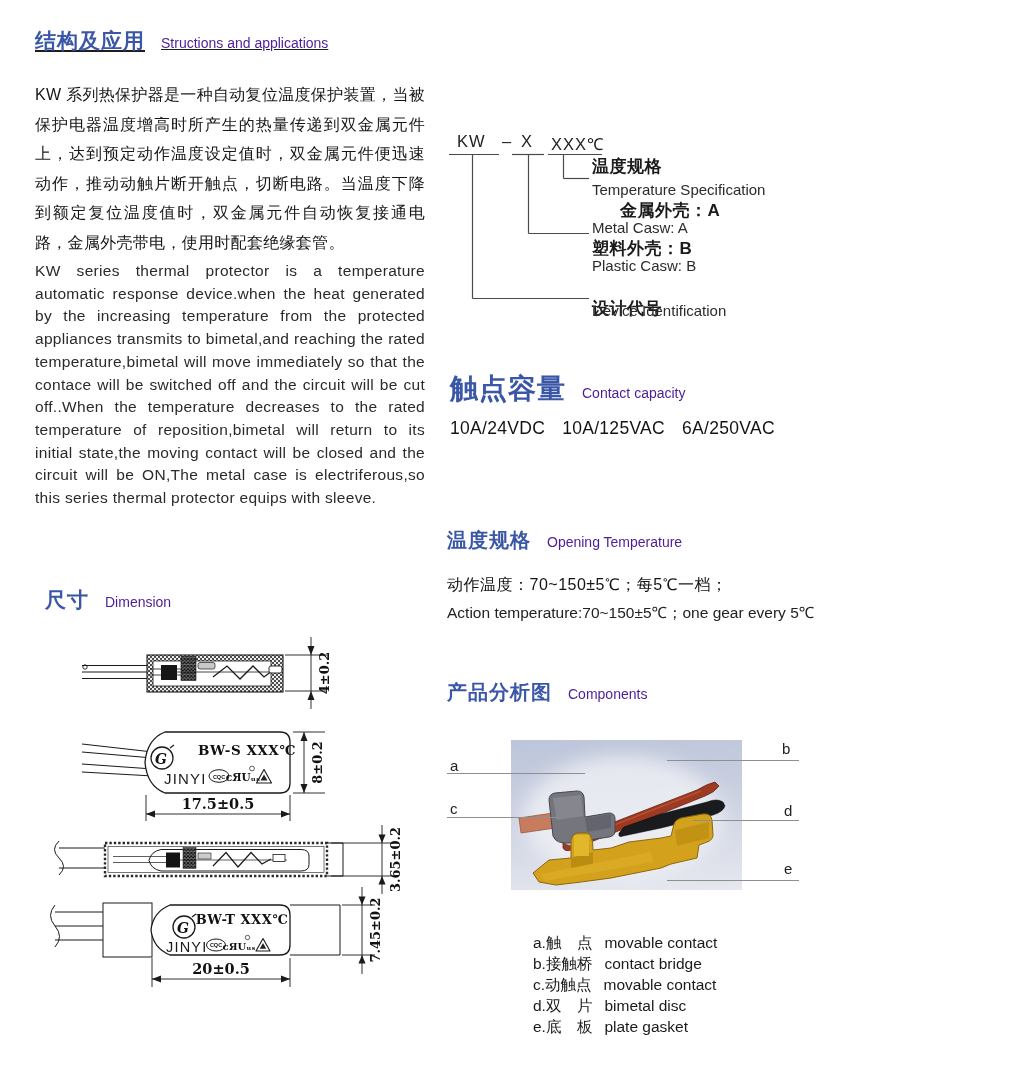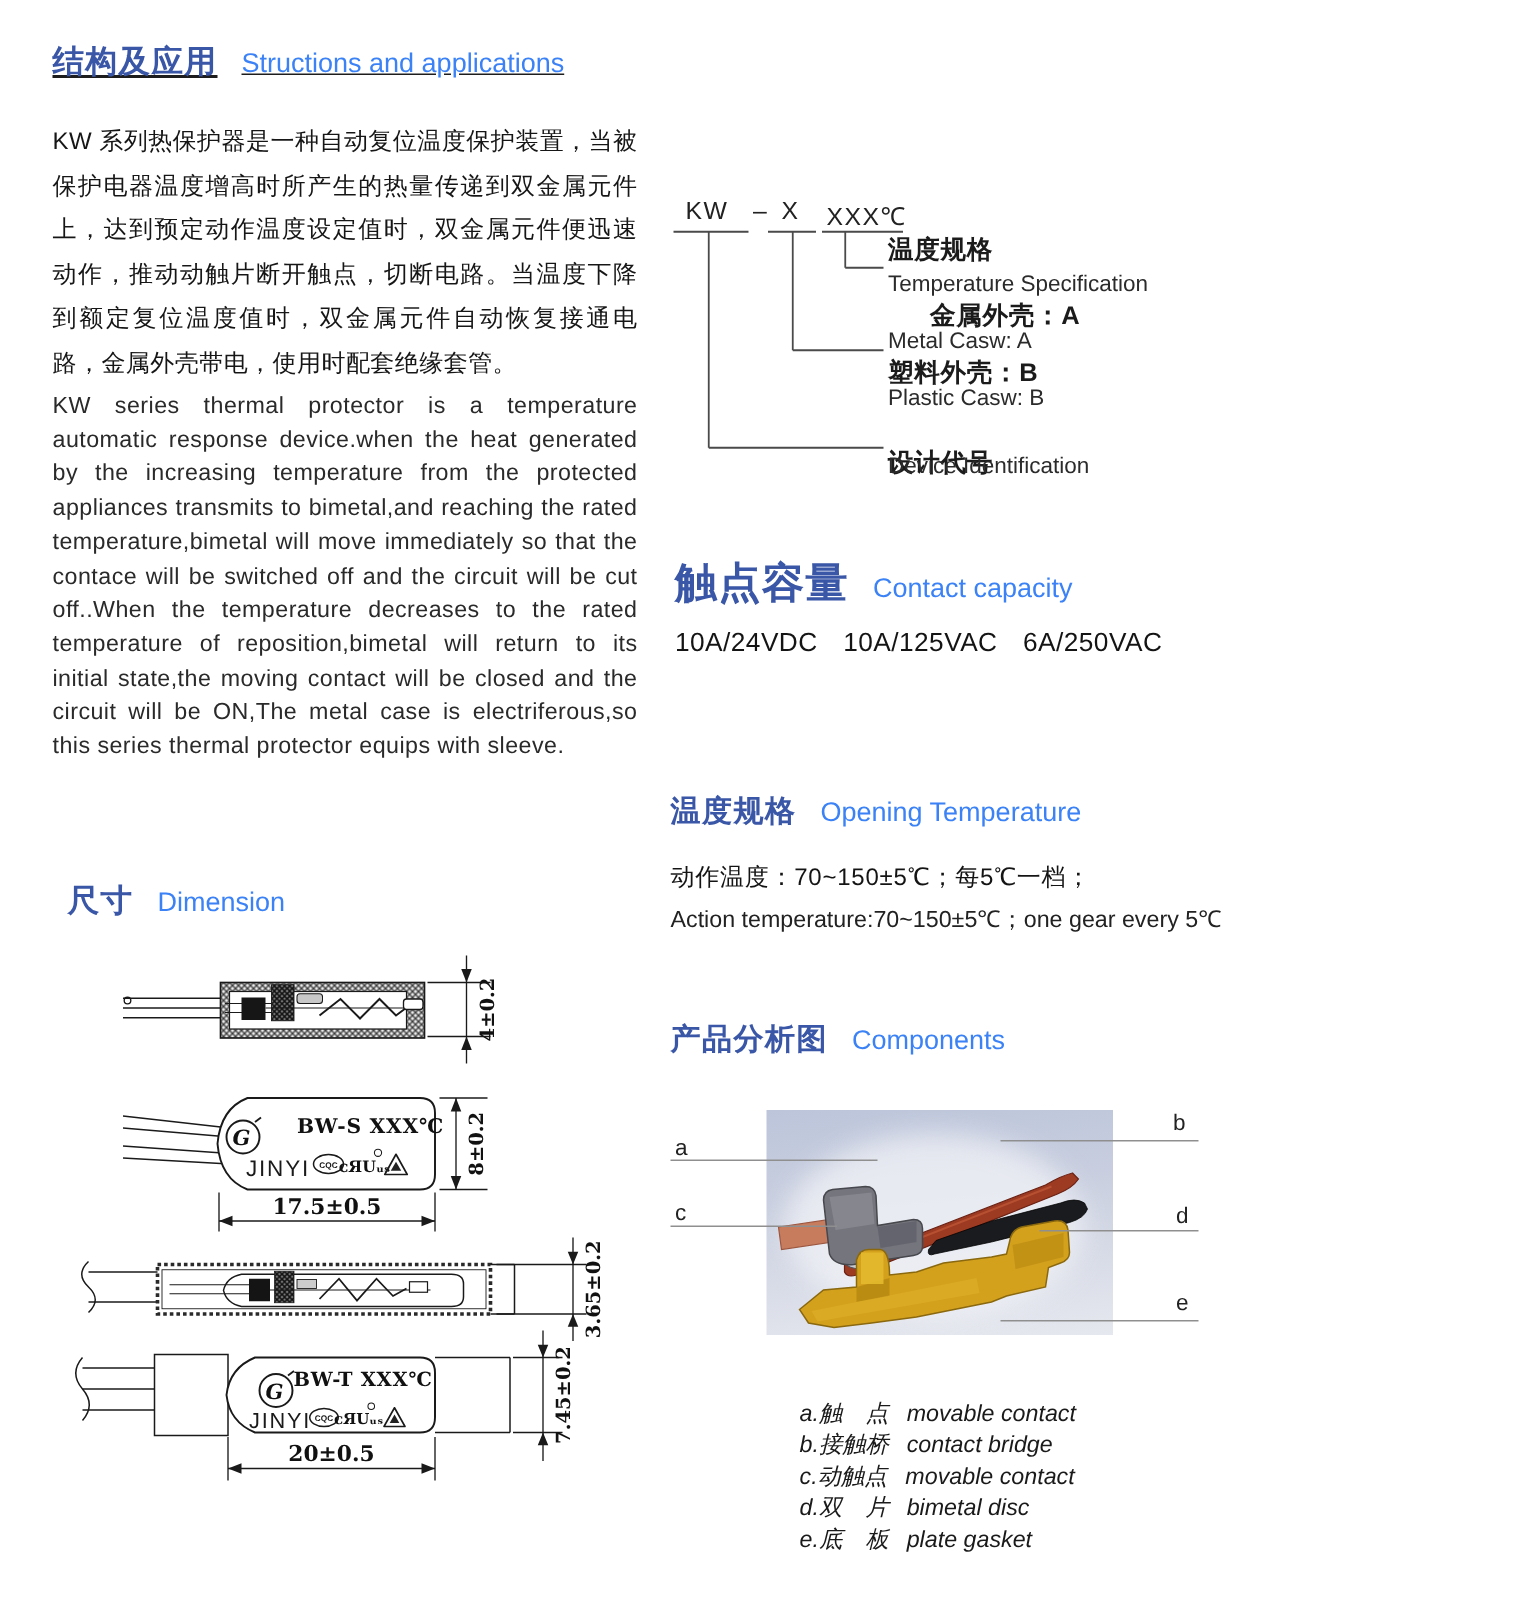--- a/index.html
+++ b/index.html
@@ -4,21 +4,21 @@
 <style>
   * { margin:0; padding:0; box-sizing:border-box; }
   html,body { background:#fff; }
   body {
     width:1025px; height:1072px; position:relative; overflow:hidden;
     font-family:"Liberation Sans", sans-serif; color:#1d1d1d;
   }
   .abs { position:absolute; }
   .hrow { display:flex; align-items:baseline; gap:16px; white-space:nowrap; }
   .h-zh { color:#3a57a7; font-weight:bold; font-size:21px; letter-spacing:1px; }
-  .h-en { color:#3b82f6; font-size:18px; }
+  .h-en { color:#4c1d95; font-size:14px; }
   .para-zh {
     width:390px; font-size:16px; line-height:29.5px; text-align:justify;
     letter-spacing:0.3px; color:#161616;
   }
   .para-en {
     width:390px; font-size:15.5px; line-height:22.7px; text-align:justify;
     letter-spacing:0.3px; color:#2a2a2a;
   }
   .subtitle { font-size:15.5px; color:#222; }
   .code-row span { font-size:16.5px; letter-spacing:1px; color:#222; }
@@ -27,21 +27,21 @@
   .cap-values { display:flex; gap:17px; font-size:17.5px; color:#141414; letter-spacing:0.3px; }
   .temp-zh { font-size:16px; color:#141414; letter-spacing:0.5px; }
   .temp-en { font-size:15.5px; color:#222; }
   .marker { font-size:15px; color:#222; }
   .lead-line { position:absolute; height:0; border-top:1.5px solid #8f8f8f; }
   .photo {
     position:absolute; left:64px; top:7px; width:231px; height:150px;
     background:linear-gradient(175deg,#bcc5da 0%,#c8cedf 35%,#d8dce7 70%,#e6e8ef 100%);
   }
   .comp-list { font-size:15.5px; color:#1a1a1a; }
-  .comp-list .row { display:flex; gap:12px; line-height:21px; white-space:nowrap;font-style:italic; }
+  .comp-list .row { display:flex; gap:12px; line-height:21px; white-space:nowrap; }
   svg text { user-select:none; }
 </style>
 </head>
 <body>
 
 <div class="abs hrow" style="left:35px; top:27px;text-decoration:underline;">
   <span class="h-zh">结构及应用</span>
   <span class="h-en">Structions and applications</span>
 </div>
 

